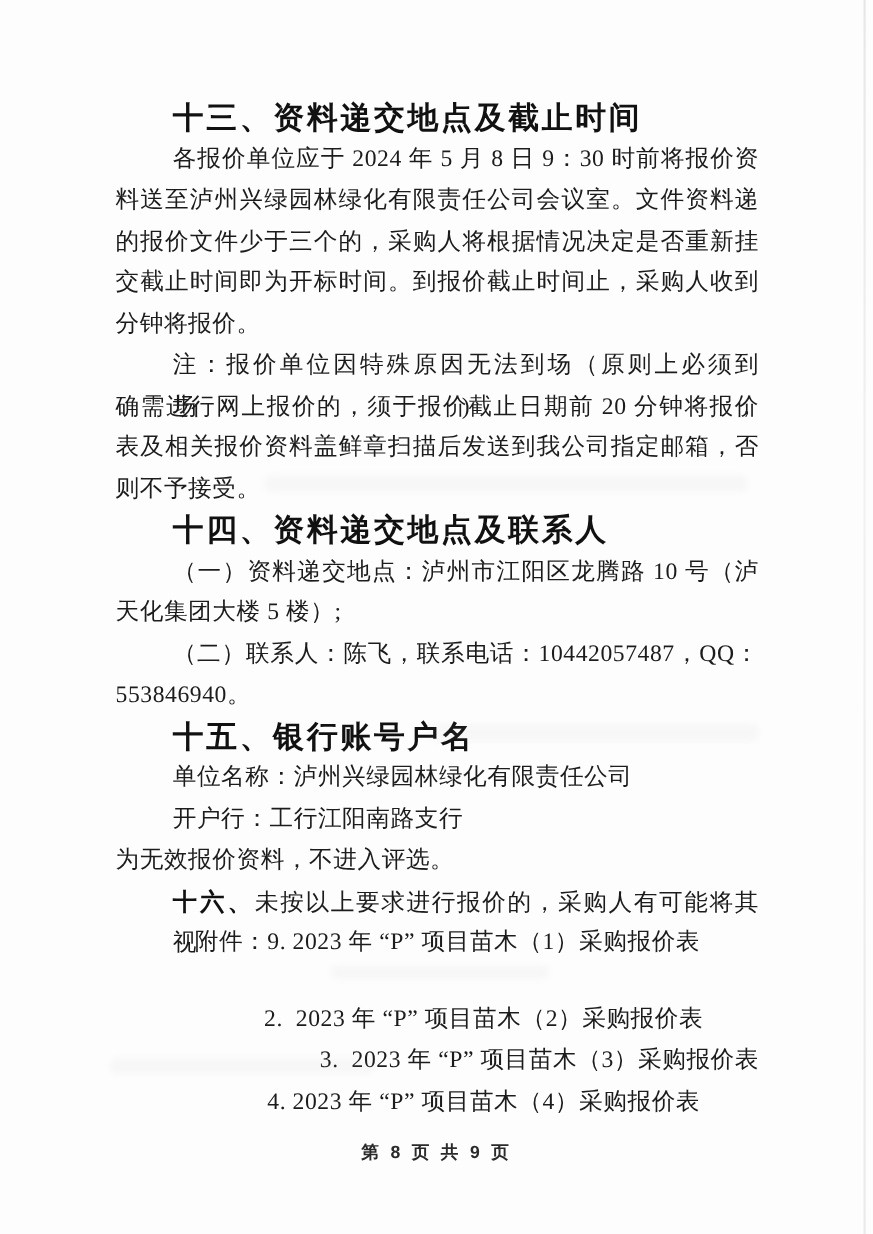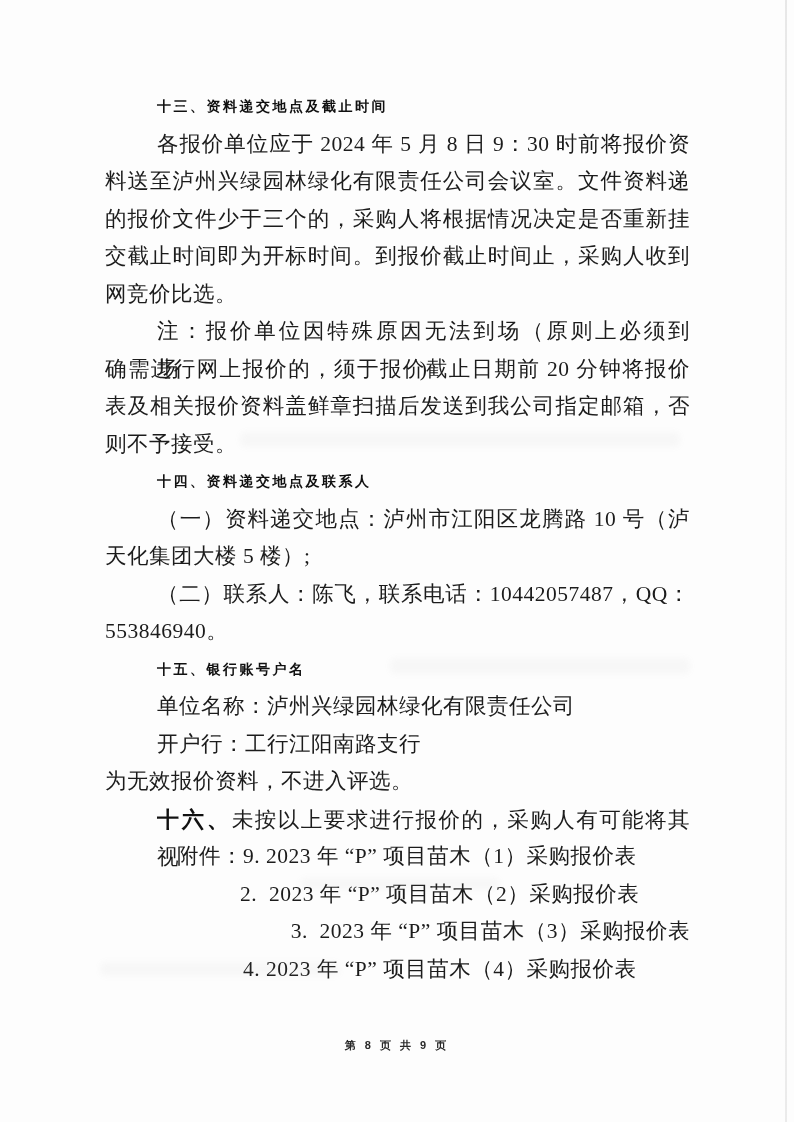--- a/index.html
+++ b/index.html
@@ -34,42 +34,42 @@
   }
   .just {
     text-align: justify;
     text-align-last: justify;
     white-space: normal;
   }
   .ind { padding-left: 52px; }
   .heading {
     font-family: "Liberation Sans", "DejaVu Sans", sans-serif;
     font-weight: 700;
-    font-size: 14px;
+    font-size: 28px;
     letter-spacing: 2.5px;
     color: #111;
   }
   .bold-prefix {
     font-family: "Liberation Sans", "DejaVu Sans", sans-serif;
     font-weight: 700;
     font-size: 22px;
     letter-spacing: 2px;
     color: #111;
   }
   .att1 { padding-left: 72px; }
-  .att2 { padding-left: 135px; }
+  .att2 { padding-left: 135px; margin-top: 32px; }
   .att3 { padding-left: 148px; text-align: right; }
   .att4 { padding-left: 138px; }
   .footer {
     position: absolute;
     left: 0; top: 1038px;
     width: 794px;
     text-align: center;
     font-family: "Liberation Sans", "DejaVu Sans", sans-serif;
-    font-size: 11px;
+    font-size: 16px;
     font-weight: 600;
     letter-spacing: 3px;
     color: #2a2a2a;
   }
   .scan-edge {
     position: absolute;
     top: 0; right: 7px;
     width: 2px; height: 1122px;
     background: linear-gradient(180deg, #e2e2e2, #efefef 40%, #e6e6e6);
     opacity: 0.8;
@@ -92,21 +92,21 @@
 <div class="page">
 
   <div class="content">
 
     <div class="line heading ind">十三、资料递交地点及截止时间</div>
 
     <div class="line just ind">各报价单位应于 2024 年 5 月 8 日 9：30 时前将报价资</div>
     <div class="line just">料送至泸州兴绿园林绿化有限责任公司会议室。文件资料递</div>
     <div class="line just">的报价文件少于三个的，采购人将根据情况决定是否重新挂</div>
     <div class="line just">交截止时间即为开标时间。到报价截止时间止，采购人收到</div>
-    <div class="line">网竞价比选。</div>
+    <div class="line">分钟将报价。</div>
 
     <div class="line just ind">注：报价单位因特殊原因无法到场（原则上必须到场)，</div>
     <div class="line just">确需进行网上报价的，须于报价截止日期前 20 分钟将报价</div>
     <div class="line just">表及相关报价资料盖鲜章扫描后发送到我公司指定邮箱，否</div>
     <div class="line">则不予接受。</div>
 
     <div class="line heading ind">十四、资料递交地点及联系人</div>
 
     <div class="line just ind">（一）资料递交地点：泸州市江阳区龙腾路 10 号（泸</div>
     <div class="line">天化集团大楼 5 楼）;</div>

